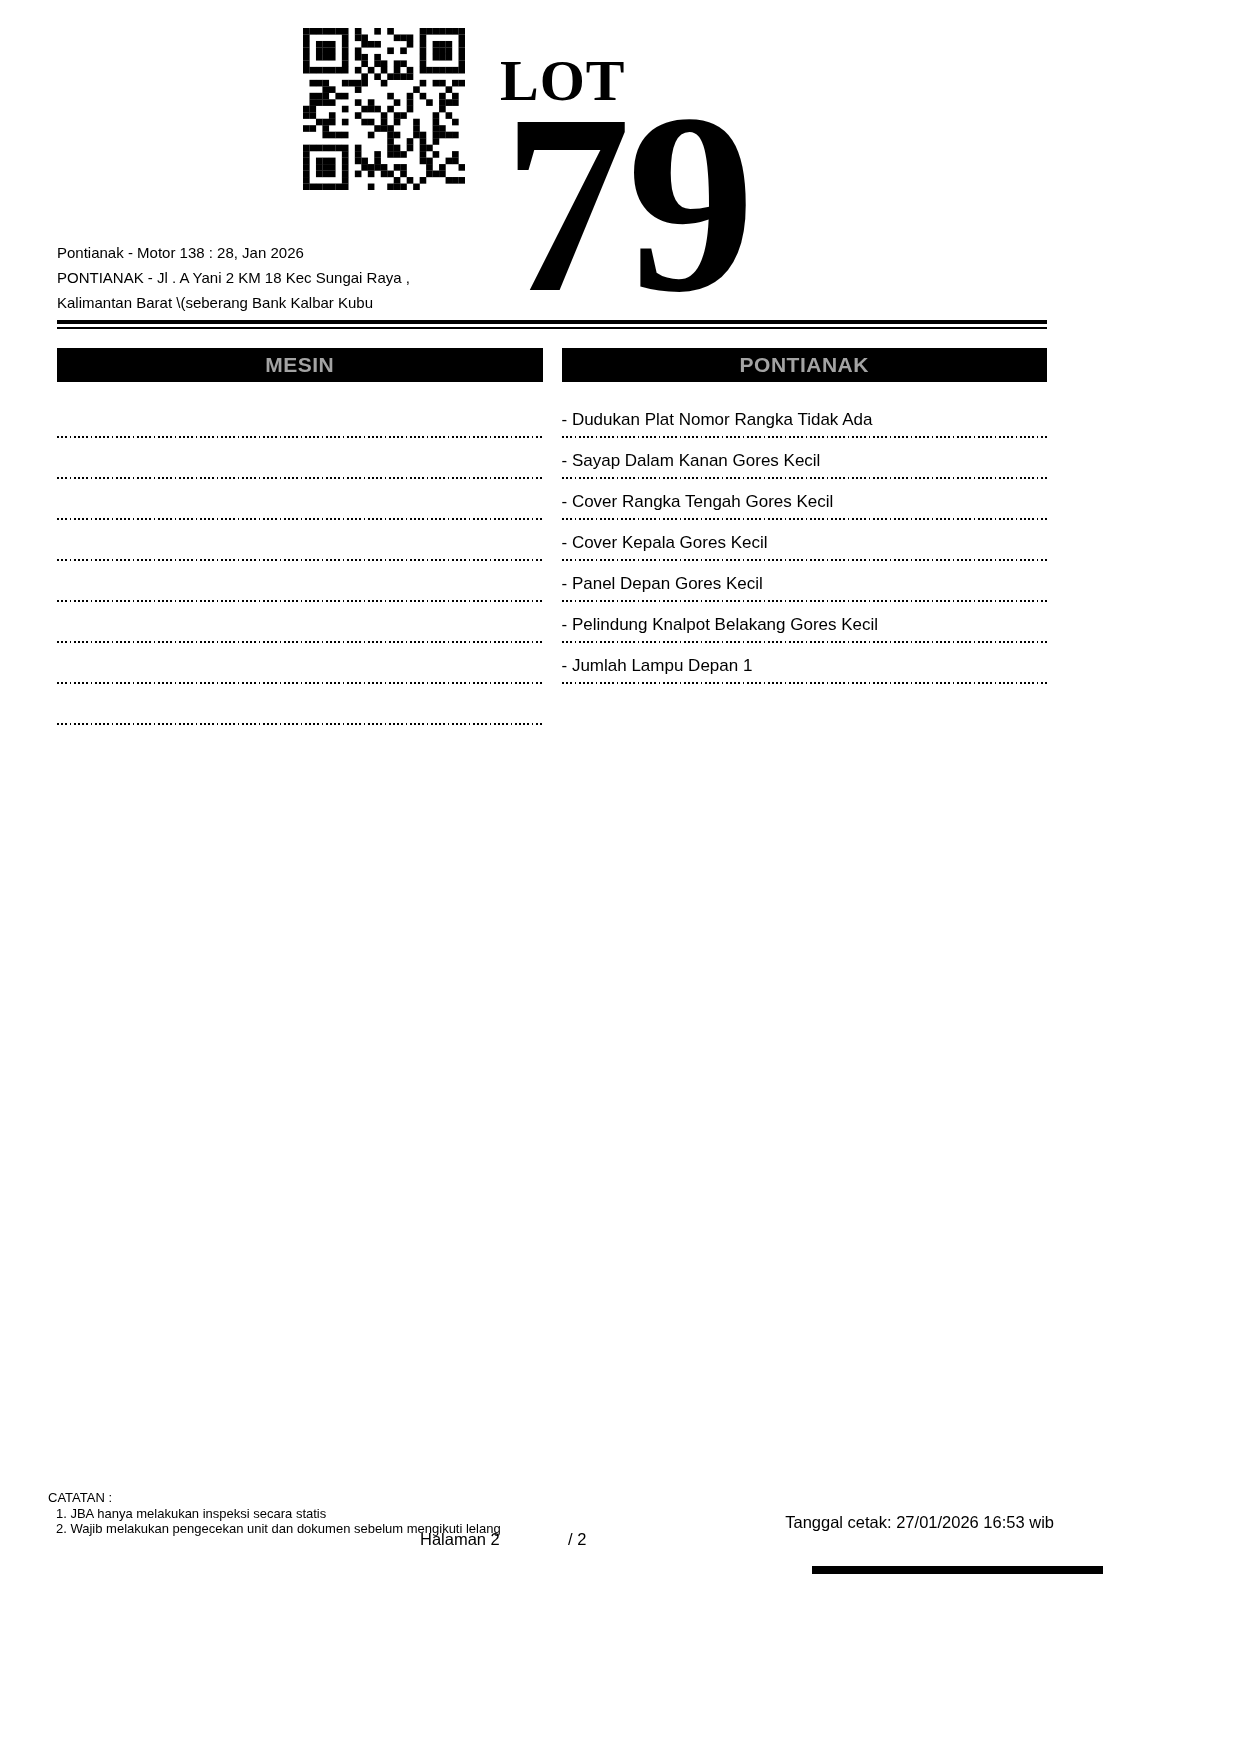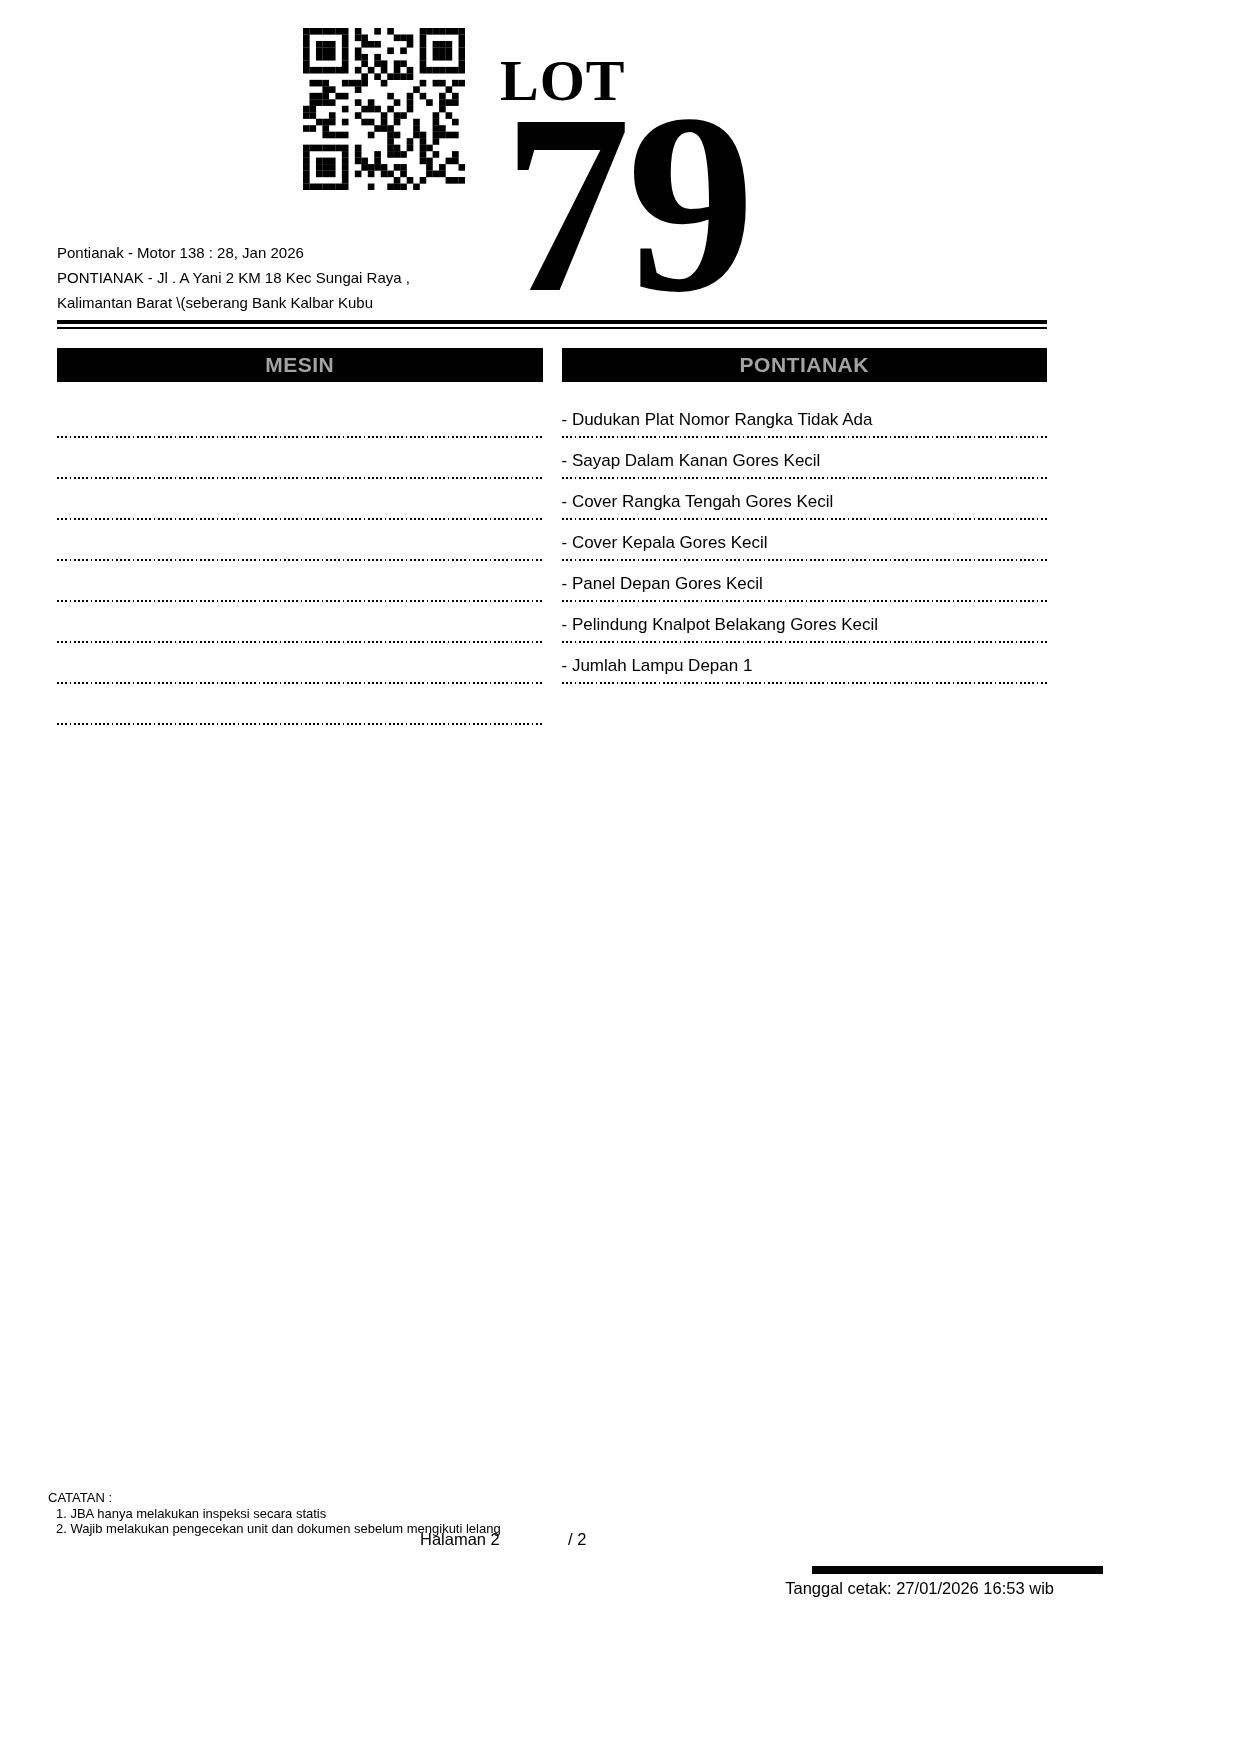--- a/index.html
+++ b/index.html
@@ -48,21 +48,21 @@
   .row::after {
     content:""; position:absolute; left:0; right:0; bottom:2px; height:2px;
     background-image:repeating-linear-gradient(90deg,#000 0 1.8px,transparent 1.8px 4.2px);
   }
 
   
   .catatan { position:absolute; left:48px; top:1490px; font-size:13px; line-height:15.5px; }
   .catatan .c-item { padding-left:8px; }
   .halaman { position:absolute; left:420px; top:1530px; font-size:16.5px; }
   .halaman-total { position:absolute; left:568px; top:1530px; font-size:16.5px; }
-  .print-date { position:absolute; right:186px; top:1579px; font-size:16.5px;text-align:center; }
+  .print-date { position:absolute; right:186px; top:1513px; font-size:16.5px;text-align:center; }
   .bottom-bar { position:absolute; left:812px; top:1566px; width:291px; height:8px; background:#000; }
 </style>
 </head>
 <body>
 
 <div class="page">
 
   <div class="qr"><svg width="162" height="162" viewBox="0 0 162 162" xmlns="http://www.w3.org/2000/svg">
         <rect width="162" height="162" fill="#fff"></rect>
         <g fill="#000">

